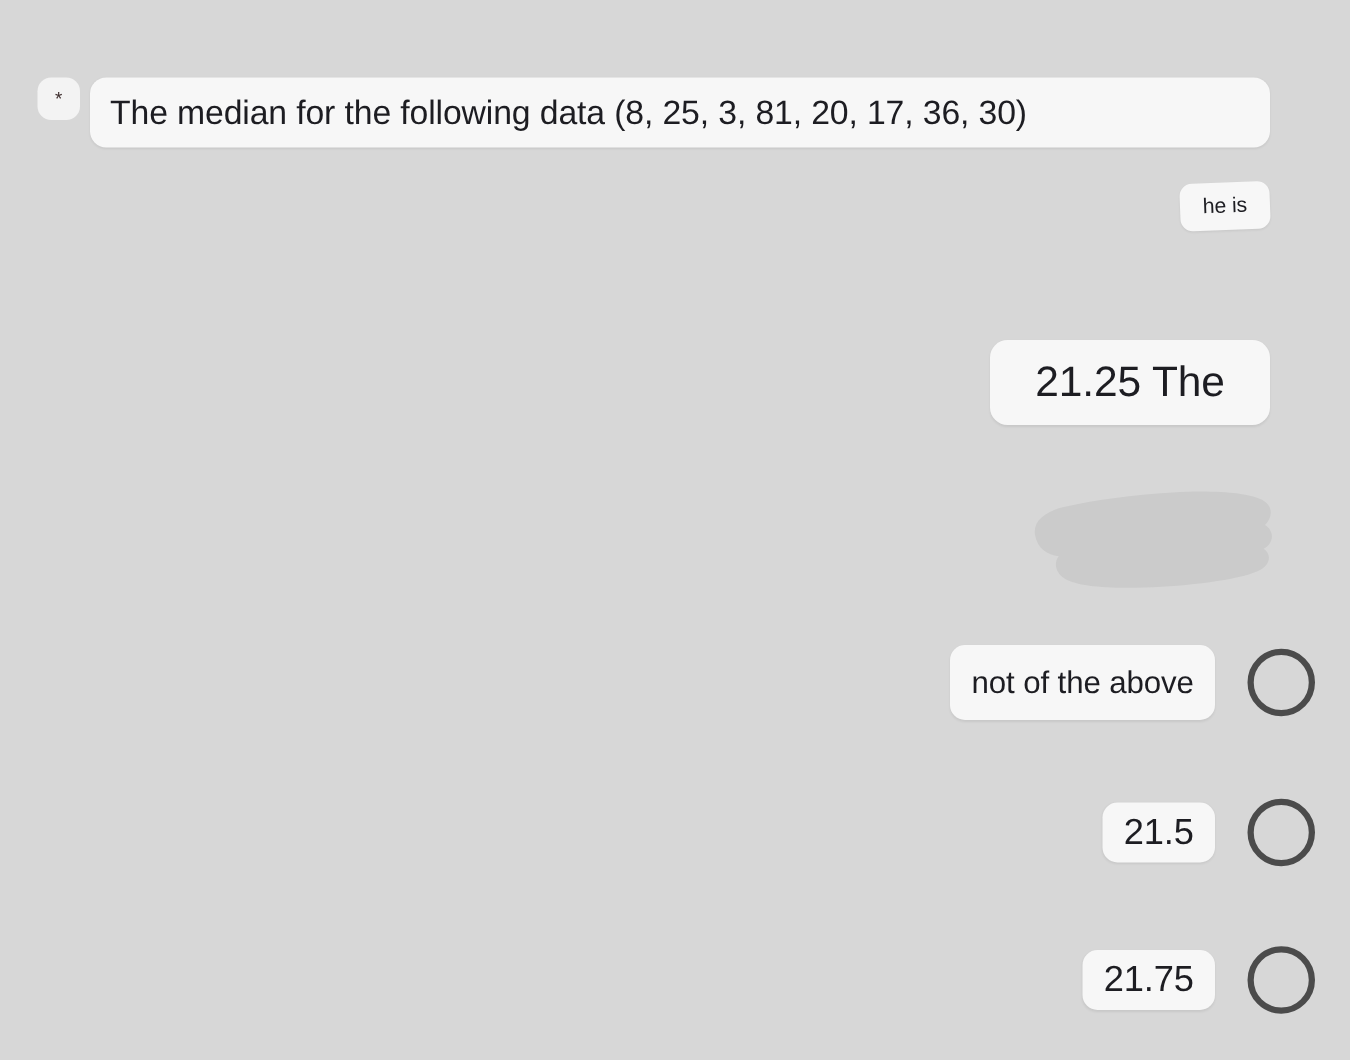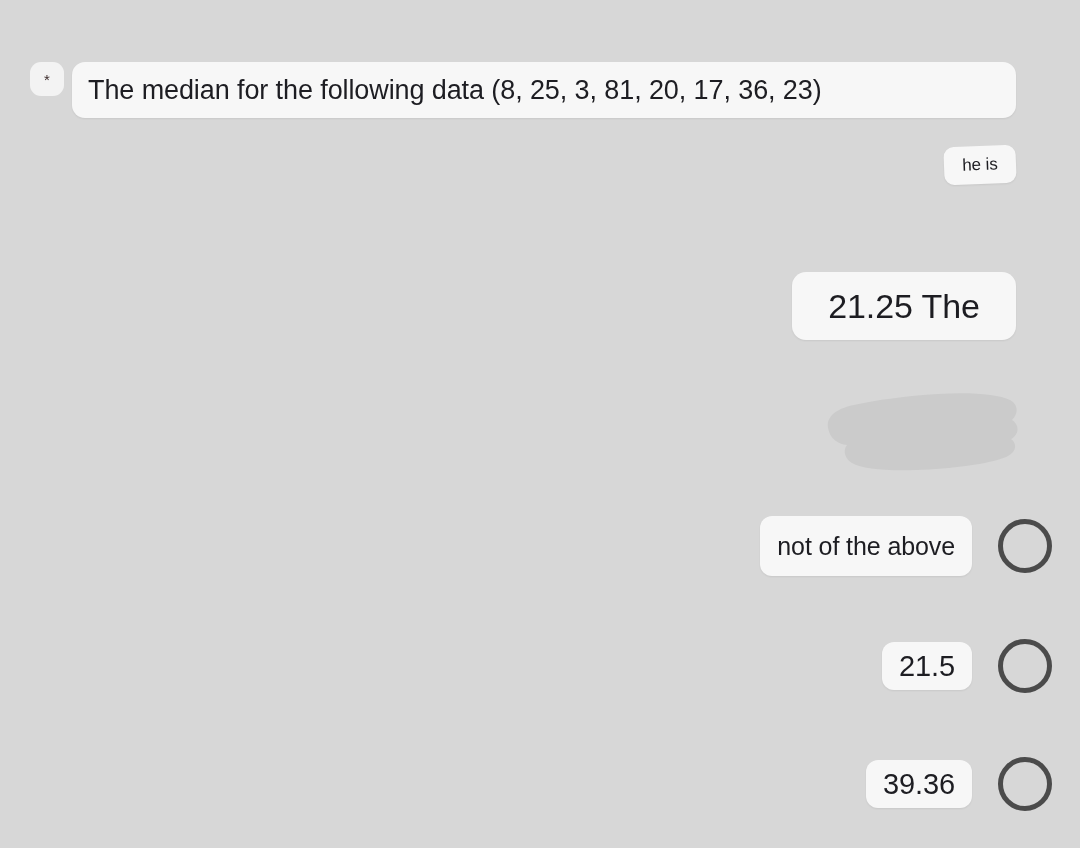--- a/index.html
+++ b/index.html
@@ -134,21 +134,21 @@
   .row-2 { top: 632px; }
   .row-3 { top: 750px; }
 </style>
 </head>
 <body>
 
 <div class="screen">
 
   <div class="asterisk-chip">*</div>
 
-  <div class="bubble question-bubble">The median for the following data (8, 25, 3, 81, 20, 17, 36, 23)</div>
+  <div class="bubble question-bubble">The median for the following data (8, 25, 3, 81, 20, 17, 36, 30)</div>
 
   <div class="bubble fragment-bubble">he is</div>
 
   <div class="bubble answer-bubble">21.25 The</div>
 
   <div class="redaction">
     <svg width="202" height="84" viewBox="0 0 202 84" aria-hidden="true">
       <path d="M8 38
                C6 26, 18 18, 34 15
                C56 10, 86 6, 118 4
@@ -167,17 +167,17 @@
     <div class="bubble">not of the above</div>
     <div class="radio"></div>
   </div>
 
   <div class="option-row row-2">
     <div class="bubble big">21.5</div>
     <div class="radio"></div>
   </div>
 
   <div class="option-row row-3">
-    <div class="bubble big">39.36</div>
+    <div class="bubble big">21.75</div>
     <div class="radio"></div>
   </div>
 
 </div>
 
 </body></html>

